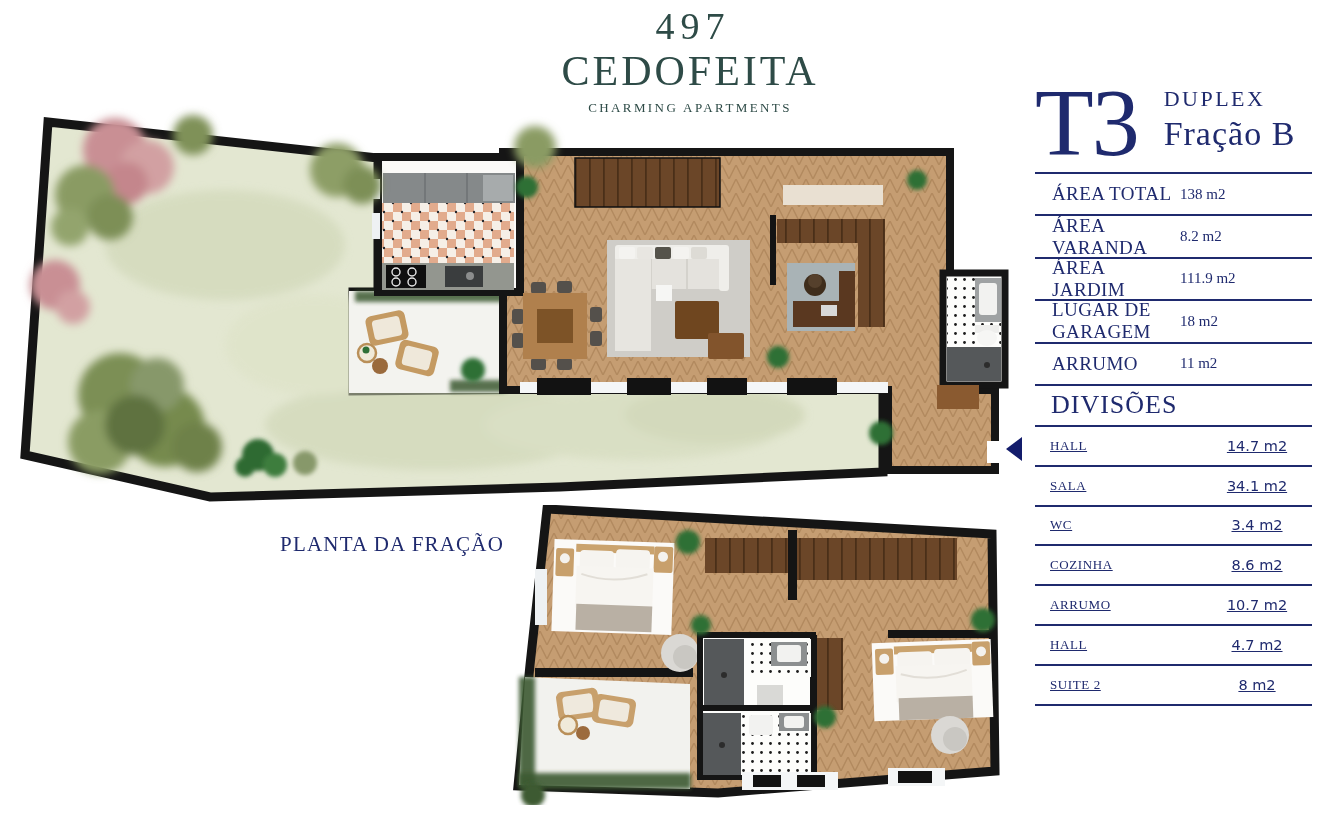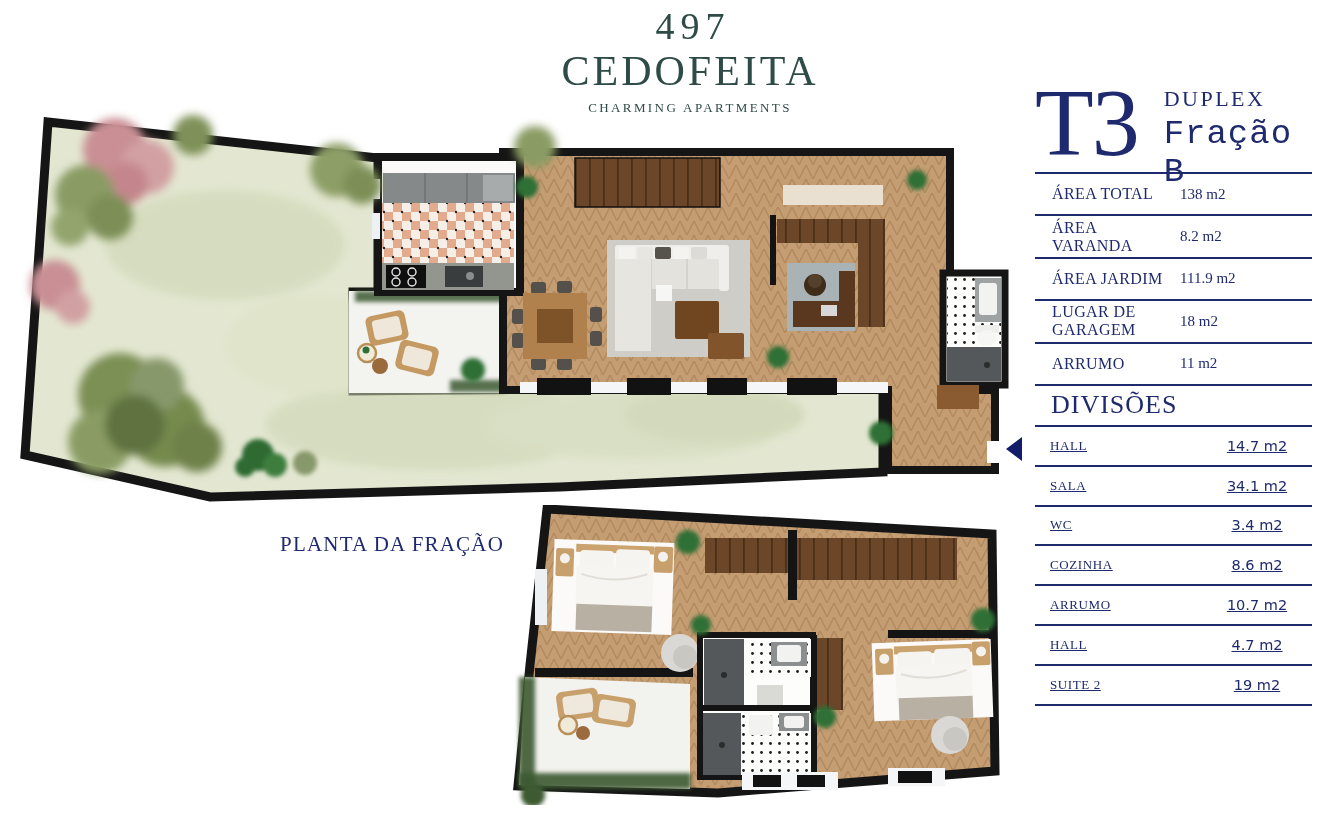--- a/index.html
+++ b/index.html
@@ -17,25 +17,25 @@
   .logo-number{font-size:38px;letter-spacing:6px;padding-left:6px;line-height:1.1;}
   .logo-name{font-size:42px;letter-spacing:3px;line-height:1.05;margin-top:1px;}
   .logo-tagline{font-size:13px;letter-spacing:2.4px;margin-top:7px;}
 
   
   .panel{position:absolute;left:1035px;top:84px;width:277px;color:var(--navy);}
   .unit-header{display:flex;height:88px;align-items:flex-start;}
   .unit-type{font-size:96px;line-height:0.82;letter-spacing:-2px;margin-right:26px;}
   .unit-sub{padding-top:2px;}
   .unit-style{font-size:22px;letter-spacing:2.5px;}
-  .unit-fraction{font-size:34px;margin-top:3px;letter-spacing:1px;font-family:Liberation Mono, monospace;}
+  .unit-fraction{font-size:34px;margin-top:3px;letter-spacing:1px;}
 
   .t1{border-top:2px solid var(--navy);}
   .t1 .row{height:40.4px;display:flex;align-items:center;border-bottom:2px solid var(--navy);}
-  .t1 .lbl{flex:1;padding-left:17px;font-size:16px;letter-spacing:0.4px;}
+  .t1 .lbl{flex:1;padding-left:17px;font-size:19px;letter-spacing:0.4px;}
   .t1 .val{width:132px;text-align:left;font-size:15px;}
 
   .divisions-title{height:39px;display:flex;align-items:center;padding-left:16px;
                    font-size:26px;letter-spacing:1px;}
 
   .t2{border-top:2px solid var(--navy);}
   .t2 .row{height:37.8px;display:flex;align-items:center;border-bottom:2px solid var(--navy);text-decoration:underline;}
   .t2 .lbl{flex:1;padding-left:15px;font-size:13px;letter-spacing:0.6px;}
   .t2 .val{width:110px;text-align:center;font-size:14.5px;
            font-family:"DejaVu Sans","Liberation Sans",sans-serif;}
@@ -114,21 +114,21 @@
       <div class="row">
         <span class="lbl">ARRUMO</span>
         <span class="val">10.7 m2</span>
       </div>
       <div class="row">
         <span class="lbl">HALL</span>
         <span class="val">4.7 m2</span>
       </div>
       <div class="row">
         <span class="lbl">SUITE 2</span>
-        <span class="val">19 m2</span>
+        <span class="val">8 m2</span>
       </div>
     </div>
   </div>
 
   <div class="plan-label">PLANTA DA FRAÇÃO</div>
 
   <div class="plan-upper">
   <svg width="1010" height="425" viewBox="0 0 1010 425">
     <defs>
       <filter id="blur1" x="-40%" y="-40%" width="180%" height="180%">

